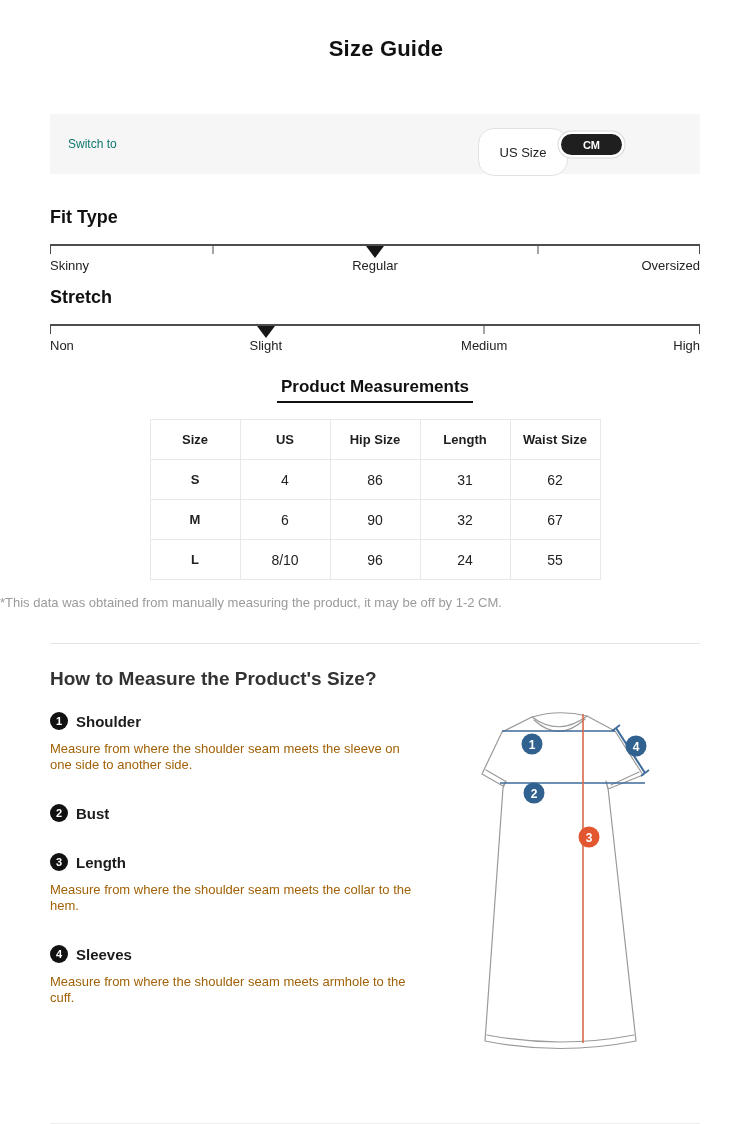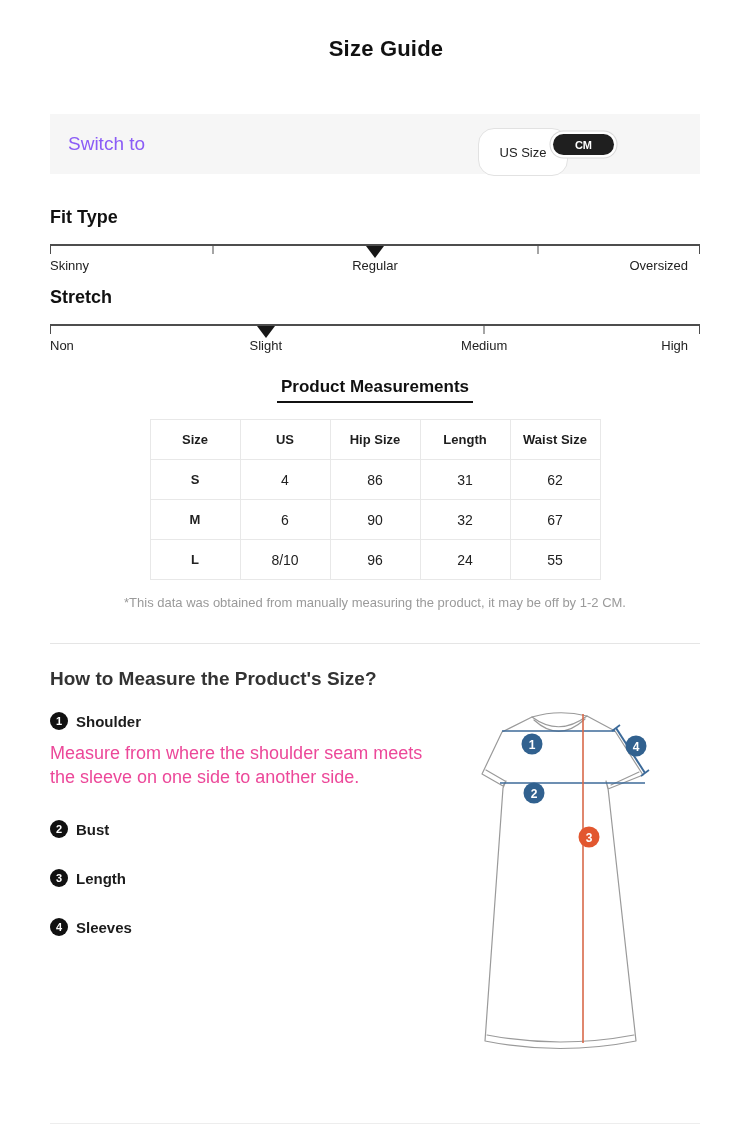--- a/index.html
+++ b/index.html
@@ -9,83 +9,83 @@
     font-family:"Liberation Sans", sans-serif; color:#222; overflow:hidden;
   }
   
   .page-title { margin-top:36px; text-align:center; font-size:22px; font-weight:700; color:#111; letter-spacing:.2px;padding-left:22px; }
 
   
   .switch-bar {
     margin:52px 50px 0; height:60px; background:#f6f6f6; position:relative;
     display:flex; align-items:center; padding-left:18px;
   }
-  .switch-label { font-size:19px; color:#8b5cf6; }
+  .switch-label { font-size:12px; color:#0f766e; }
   .us-size-btn {
     position:absolute; right:132px; top:14px; width:90px; height:48px;
     background:#fff; border:1px solid #e2e2e2; border-radius:16px;
     font-size:13px; color:#222; font-family:inherit; cursor:pointer;
     display:flex; align-items:center; justify-content:center;
   }
   .cm-toggle {
-    position:absolute; right:86px; top:20px; min-width:36px; height:21px; padding:0 22px;
+    position:absolute; right:78px; top:20px; min-width:36px; height:21px; padding:0 22px;
     background:#1f1f1f; color:#fff; border:none; border-radius:11px;
     font-size:11px; font-weight:700; font-family:inherit; cursor:pointer;
     box-shadow:0 0 0 2.5px #ffffff, 0 0 0 3.5px #d9d9d9;
     display:flex; align-items:center; justify-content:center;
   }
 
   
   .slider-heading { margin:33px 50px 0; font-size:18px; font-weight:700; color:#111; }
   .slider-heading.second { margin-top:12px; }
   .track { position:relative; margin:16px 50px 0; height:14px; border-top:2px solid #4d4d4d; }
   .tick { position:absolute; top:0; width:1px; height:8px; background:#4d4d4d; }
   .tick.mid { transform:translateX(-50%); }
   .marker {
     position:absolute; top:0; width:0; height:0; transform:translateX(-50%);
     border-left:9px solid transparent; border-right:9px solid transparent;
     border-top:12px solid #161616;
   }
   .slider-labels { position:relative; margin:0 50px; height:17px; font-size:13px; color:#222; }
   .slider-labels span { position:absolute; top:0; white-space:nowrap; }
   .lab-start { left:0; }
-  .lab-end { right:12px; }
+  .lab-end { right:0; }
   .lab-mid { transform:translateX(-50%); }
 
   
   .pm-title-wrap { text-align:center; margin-top:22px; }
   .pm-title {
     display:inline-block; font-size:17px; font-weight:700; color:#111;
     border-bottom:2px solid #111; padding:0 4px 4px;
   }
   table.size-table { margin:16px auto 8px; border-collapse:collapse; table-layout:fixed; width:451px; }
   .size-table th, .size-table td {
     border:1px solid #e8e8e8; width:90px; height:40px;
     text-align:center; vertical-align:middle;
   }
   .size-table th { font-size:13px; font-weight:700; color:#1e1e1e; }
   .size-table td { font-size:14px; color:#222; }
   .size-table td.size-col { font-weight:700; font-size:13px; }
-  .measure-note { margin-top:15px; text-align:center; font-size:13px; color:#9a9a9a; }
+  .measure-note { margin-top:15px; text-align:left; font-size:13px; color:#9a9a9a; }
 
   .divider { margin:33px 50px 0; border:none; border-top:1px solid #e5e5e5; height:0; }
 
   
   .how-to { position:relative; padding:0 50px; height:437px; }
   .how-to-title { margin-top:24px; font-size:19px; font-weight:700; color:#333; }
   .items { margin-top:22px; }
   .measure-item { margin-bottom:31px; width:380px; }
   .item-head { display:flex; align-items:center; gap:8px; margin-bottom:11px; height:18px; }
   .num-badge {
     width:18px; height:18px; border-radius:50%; background:#111; color:#fff;
     font-size:11px; font-weight:700; display:flex; align-items:center; justify-content:center;
     flex:0 0 auto;
   }
   .item-label { font-size:15px; font-weight:700; color:#1c1c1c; }
-  .item-desc { font-size:18px; color:#ec4899; line-height:24px; width:374px; }
+  .item-desc { font-size:13px; color:#a16207; line-height:16px; width:374px; }
 
   .dress-figure { position:absolute; left:455px; top:24px; width:250px; height:380px; }
 
   .bottom-divider { margin:18px 50px 0; border:none; border-top:1px solid #ededed; height:0; }
 </style>
 </head>
 <body>
 
 <h1 class="page-title">Size Guide</h1>
 
@@ -181,26 +181,28 @@
       <div class="item-head">
         <span class="num-badge">2</span>
         <span class="item-label">Bust</span>
       </div>
     </div>
     <div class="measure-item">
       <div class="item-head">
         <span class="num-badge">3</span>
         <span class="item-label">Length</span>
       </div>
+      <p class="item-desc">Measure from where the shoulder seam meets the collar to the hem.</p>
     </div>
     <div class="measure-item">
       <div class="item-head">
         <span class="num-badge">4</span>
         <span class="item-label">Sleeves</span>
       </div>
+      <p class="item-desc">Measure from where the shoulder seam meets armhole to the cuff.</p>
     </div>
   </div>
 
   <svg class="dress-figure" viewBox="0 0 250 380">
 
     <g fill="#ffffff" stroke="#9a9a9a" stroke-width="1.2" stroke-linejoin="round" stroke-linecap="round">
       <path d="M 77 25
                L 47 40
                L 27 82
                L 48 94

